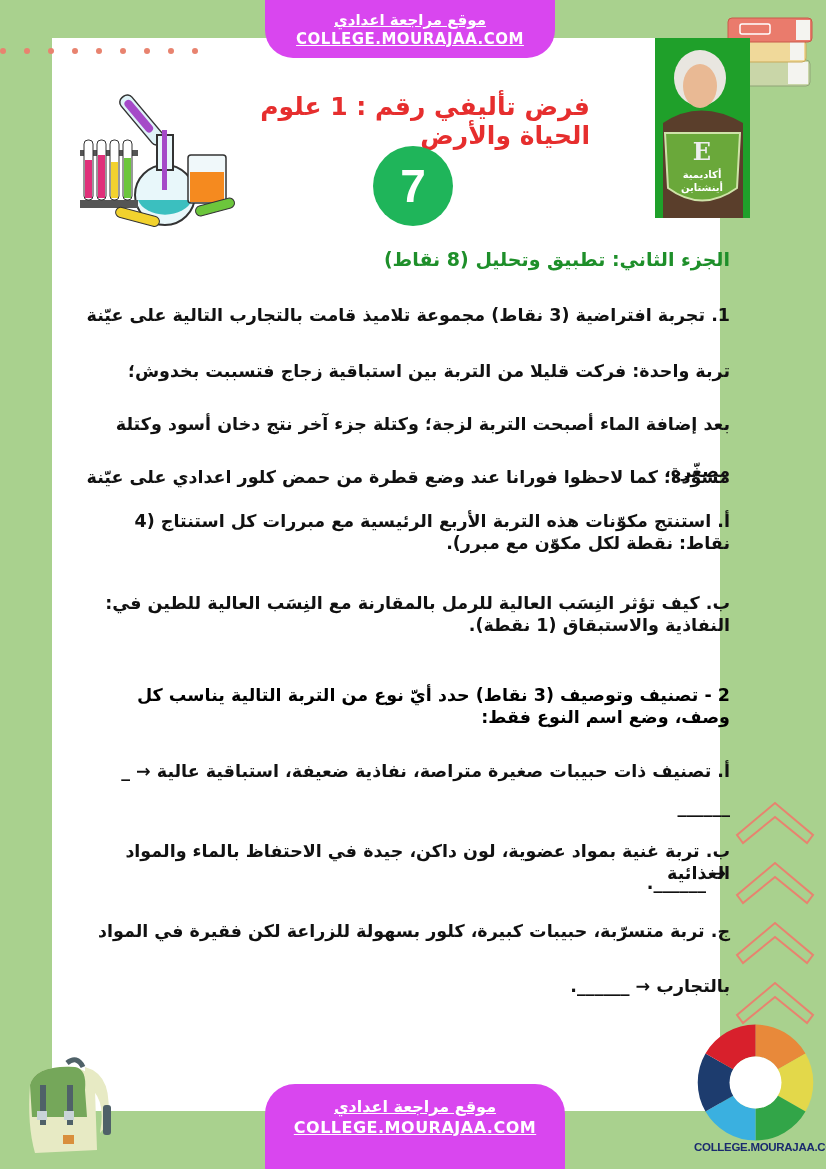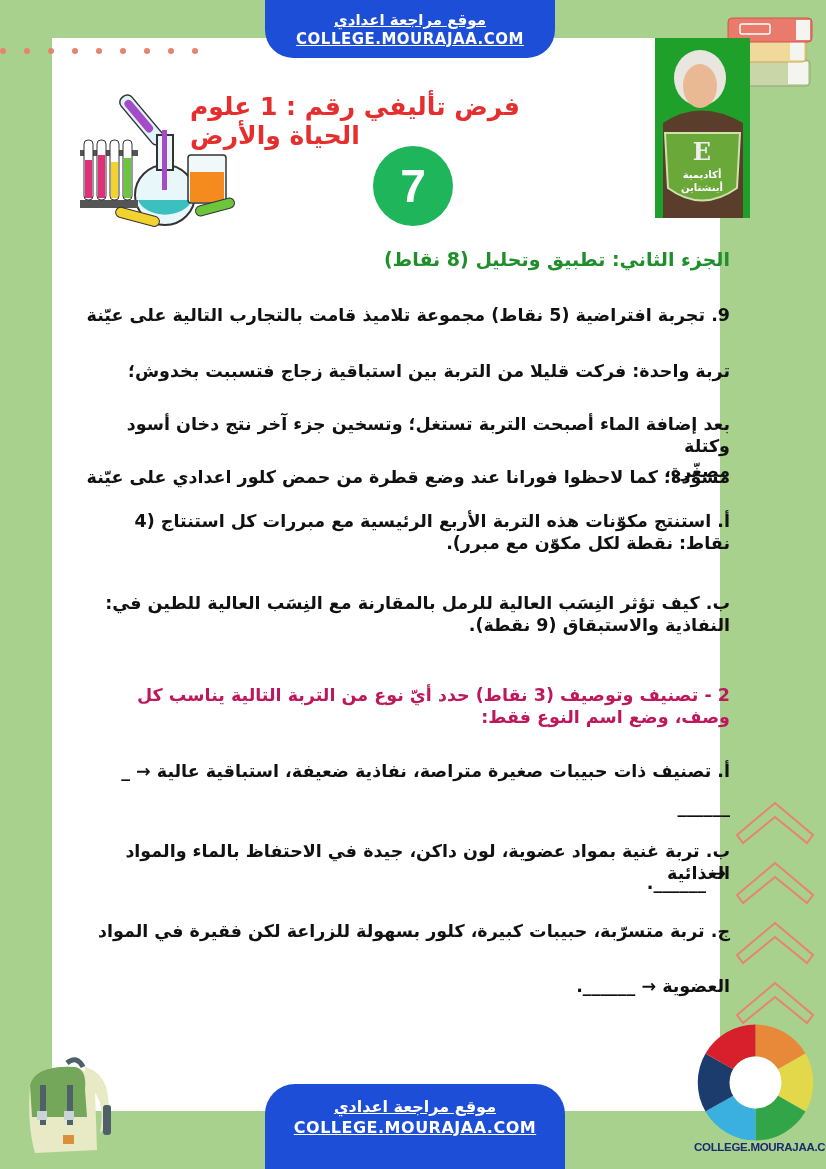--- a/index.html
+++ b/index.html
@@ -7,52 +7,52 @@
     width: 826px; height: 1169px; position: relative; overflow: hidden;
     background: #a9d18e;
     font-family: "DejaVu Sans", sans-serif;
   }
   .page {
     position: absolute; left: 52px; top: 38px; width: 668px; height: 1073px;
     background: #ffffff;
   }
   .right-strip { position: absolute; left: 773px; top: 38px; width: 53px; height: 1131px; background: #a9d18e; }
   .banner {
-    position: absolute; background: #1d4ed8; text-align: center; color: #ffffff;
+    position: absolute; background: #d946ef; text-align: center; color: #ffffff;
     border-radius: 0 0 28px 28px;
   }
   .banner.top { left: 265px; top: 0; width: 290px; height: 58px; }
   .banner.bottom { left: 265px; top: 1084px; width: 300px; height: 85px; border-radius: 30px 30px 0 0; }
   .banner .ar { font-size: 15px; font-weight: bold; text-decoration: underline; direction: rtl; display: block; }
   .banner .en { font-size: 15px; font-weight: bold; text-decoration: underline; letter-spacing: 0.5px; display: block; font-family: "DejaVu Sans", sans-serif; }
   .banner.top .ar { margin-top: 10px; line-height: 20px; }
   .banner.bottom .ar { margin-top: 12px; line-height: 22px; font-size: 16px; }
   .banner.bottom .en { font-size: 16px; }
   .dots { position: absolute; left: 0; top: 48px; width: 200px; height: 8px; }
   .dots span { position: absolute; width: 6px; height: 6px; border-radius: 50%; background: #e8836f; }
   .title {
-    position: absolute; left: 190px; top: 92px; width: 400px; text-align: left;
+    position: absolute; left: 190px; top: 92px; width: 400px; text-align: right;
     color: #e62e2e; font-size: 25px; font-weight: bold; direction: rtl;
     font-family: "DejaVu Sans", sans-serif;
   }
   .num-badge {
     position: absolute; left: 373px; top: 146px; width: 80px; height: 80px; border-radius: 50%;
     background: #1fb55a; color: #fff; font-size: 46px; font-weight: bold;
     display: flex; align-items: center; justify-content: center;
     font-family: "Liberation Sans", sans-serif;
   }
   .section-title {
     position: absolute; left: 300px; top: 248px; width: 430px; text-align: right;
     color: #1e8f2a; font-size: 19px; font-weight: bold; direction: rtl;
   }
   .para {
     position: absolute; right: 96px; width: 650px; text-align: right; direction: rtl;
     color: #111; font-size: 17.5px; font-weight: bold; line-height: 22px;
   }
-  .para.green { color: #be185d; }
+  .para.green { color: #000000; }
   .chevrons { position: absolute; left: 735px; top: 795px; width: 80px; height: 240px; }
   .lab-art { position: absolute; left: 60px; top: 50px; width: 180px; height: 180px; }
   .einstein { position: absolute; left: 655px; top: 38px; width: 95px; height: 180px; }
   .books { position: absolute; left: 700px; top: 10px; width: 120px; height: 85px; }
   .backpack { position: absolute; left: 15px; top: 1055px; width: 100px; height: 105px; }
   .wheel { position: absolute; left: 693px; top: 1020px; width: 125px; height: 125px; }
   .wheel-text {
     position: absolute; left: 694px; top: 1141px; width: 128px; text-align: center;
     font-size: 11.5px; font-weight: bold; color: #1a2a6e; font-family: "Liberation Sans", sans-serif;
     letter-spacing: -0.3px;
@@ -123,27 +123,27 @@
   <text x="47" y="122" text-anchor="middle" font-size="24" font-weight="bold" fill="#eee" font-family="DejaVu Serif, serif">E</text>
   <text x="47" y="140" text-anchor="middle" font-size="10" font-weight="bold" fill="#fff" font-family="DejaVu Sans, sans-serif" direction="rtl">أكاديمية</text>
   <text x="47" y="153" text-anchor="middle" font-size="10" font-weight="bold" fill="#fff" font-family="DejaVu Sans, sans-serif" direction="rtl">أينشتاين</text>
 </svg>
 
 <div class="title">فرض تأليفي رقم : 1 علوم الحياة والأرض</div>
 <div class="num-badge">7</div>
 
 <div class="section-title">الجزء الثاني: تطبيق وتحليل (8 نقاط)</div>
 
-<div class="para" style="top:304px">9. تجربة افتراضية (5 نقاط) مجموعة تلاميذ قامت بالتجارب التالية على عيّنة</div>
+<div class="para" style="top:304px">1. تجربة افتراضية (3 نقاط) مجموعة تلاميذ قامت بالتجارب التالية على عيّنة</div>
 <div class="para" style="top:360px">تربة واحدة: فركت قليلا من التربة بين استباقية زجاج فتسببت بخدوش؛</div>
-<div class="para" style="top:413px">بعد إضافة الماء أصبحت التربة تستغل؛ وتسخين جزء آخر نتج دخان أسود وكتلة</div>
+<div class="para" style="top:413px">بعد إضافة الماء أصبحت التربة لزجة؛ وكتلة جزء آخر نتج دخان أسود وكتلة</div>
 <div class="para" style="top:466px">مسوّدة؛ كما لاحظوا فورانا عند وضع قطرة من حمض كلور اعدادي على عيّنة</div>
 <div class="para" style="top:460px">مصغّرة.</div>
 <div class="para" style="top:510px">أ. استنتج مكوّنات هذه التربة الأربع الرئيسية مع مبررات كل استنتاج (4 نقاط: نقطة لكل مكوّن مع مبرر).</div>
-<div class="para" style="top:592px">ب. كيف تؤثر النِسَب العالية للرمل بالمقارنة مع النِسَب العالية للطين في: النفاذية والاستبقاق (9 نقطة).</div>
+<div class="para" style="top:592px">ب. كيف تؤثر النِسَب العالية للرمل بالمقارنة مع النِسَب العالية للطين في: النفاذية والاستبقاق (1 نقطة).</div>
 
 <div class="para green" style="top:684px">2 - تصنيف وتوصيف (3 نقاط) حدد أيّ نوع من التربة التالية يناسب كل وصف، وضع اسم النوع فقط:</div>
 
 <div class="para" style="top:760px">
   <span>أ. تصنيف ذات حبيبات صغيرة متراصة، نفاذية ضعيفة، استباقية عالية</span>
   <span>→</span>
   <span>_</span>
 </div>
 <div class="para" style="top:796px">
   <span>______</span>
@@ -154,21 +154,21 @@
 </div>
 <div class="para" style="top:862px; right:100px">
   <span>→</span>
 </div>
 <div class="para" style="top:872px; right:120px">
   <span>______</span><span>.</span>
 </div>
 
 <div class="para" style="top:920px">ج. تربة متسرّبة، حبيبات كبيرة، كلور بسهولة للزراعة لكن فقيرة في المواد</div>
 <div class="para" style="top:975px">
-  <span>العضوية</span>
+  <span>بالتجارب</span>
   <span>→</span>
   <span>______</span><span>.</span>
 </div>
 
 <svg class="chevrons" viewBox="0 0 80 240">
   <g fill="none" stroke="#e8836f" stroke-width="2">
     <path d="M2 40 L40 8 L78 40 L72 48 L40 22 L8 48 Z"></path>
     <path d="M2 100 L40 68 L78 100 L72 108 L40 82 L8 108 Z"></path>
     <path d="M2 160 L40 128 L78 160 L72 168 L40 142 L8 168 Z"></path>
     <path d="M2 220 L40 188 L78 220 L72 228 L40 202 L8 228 Z"></path>

